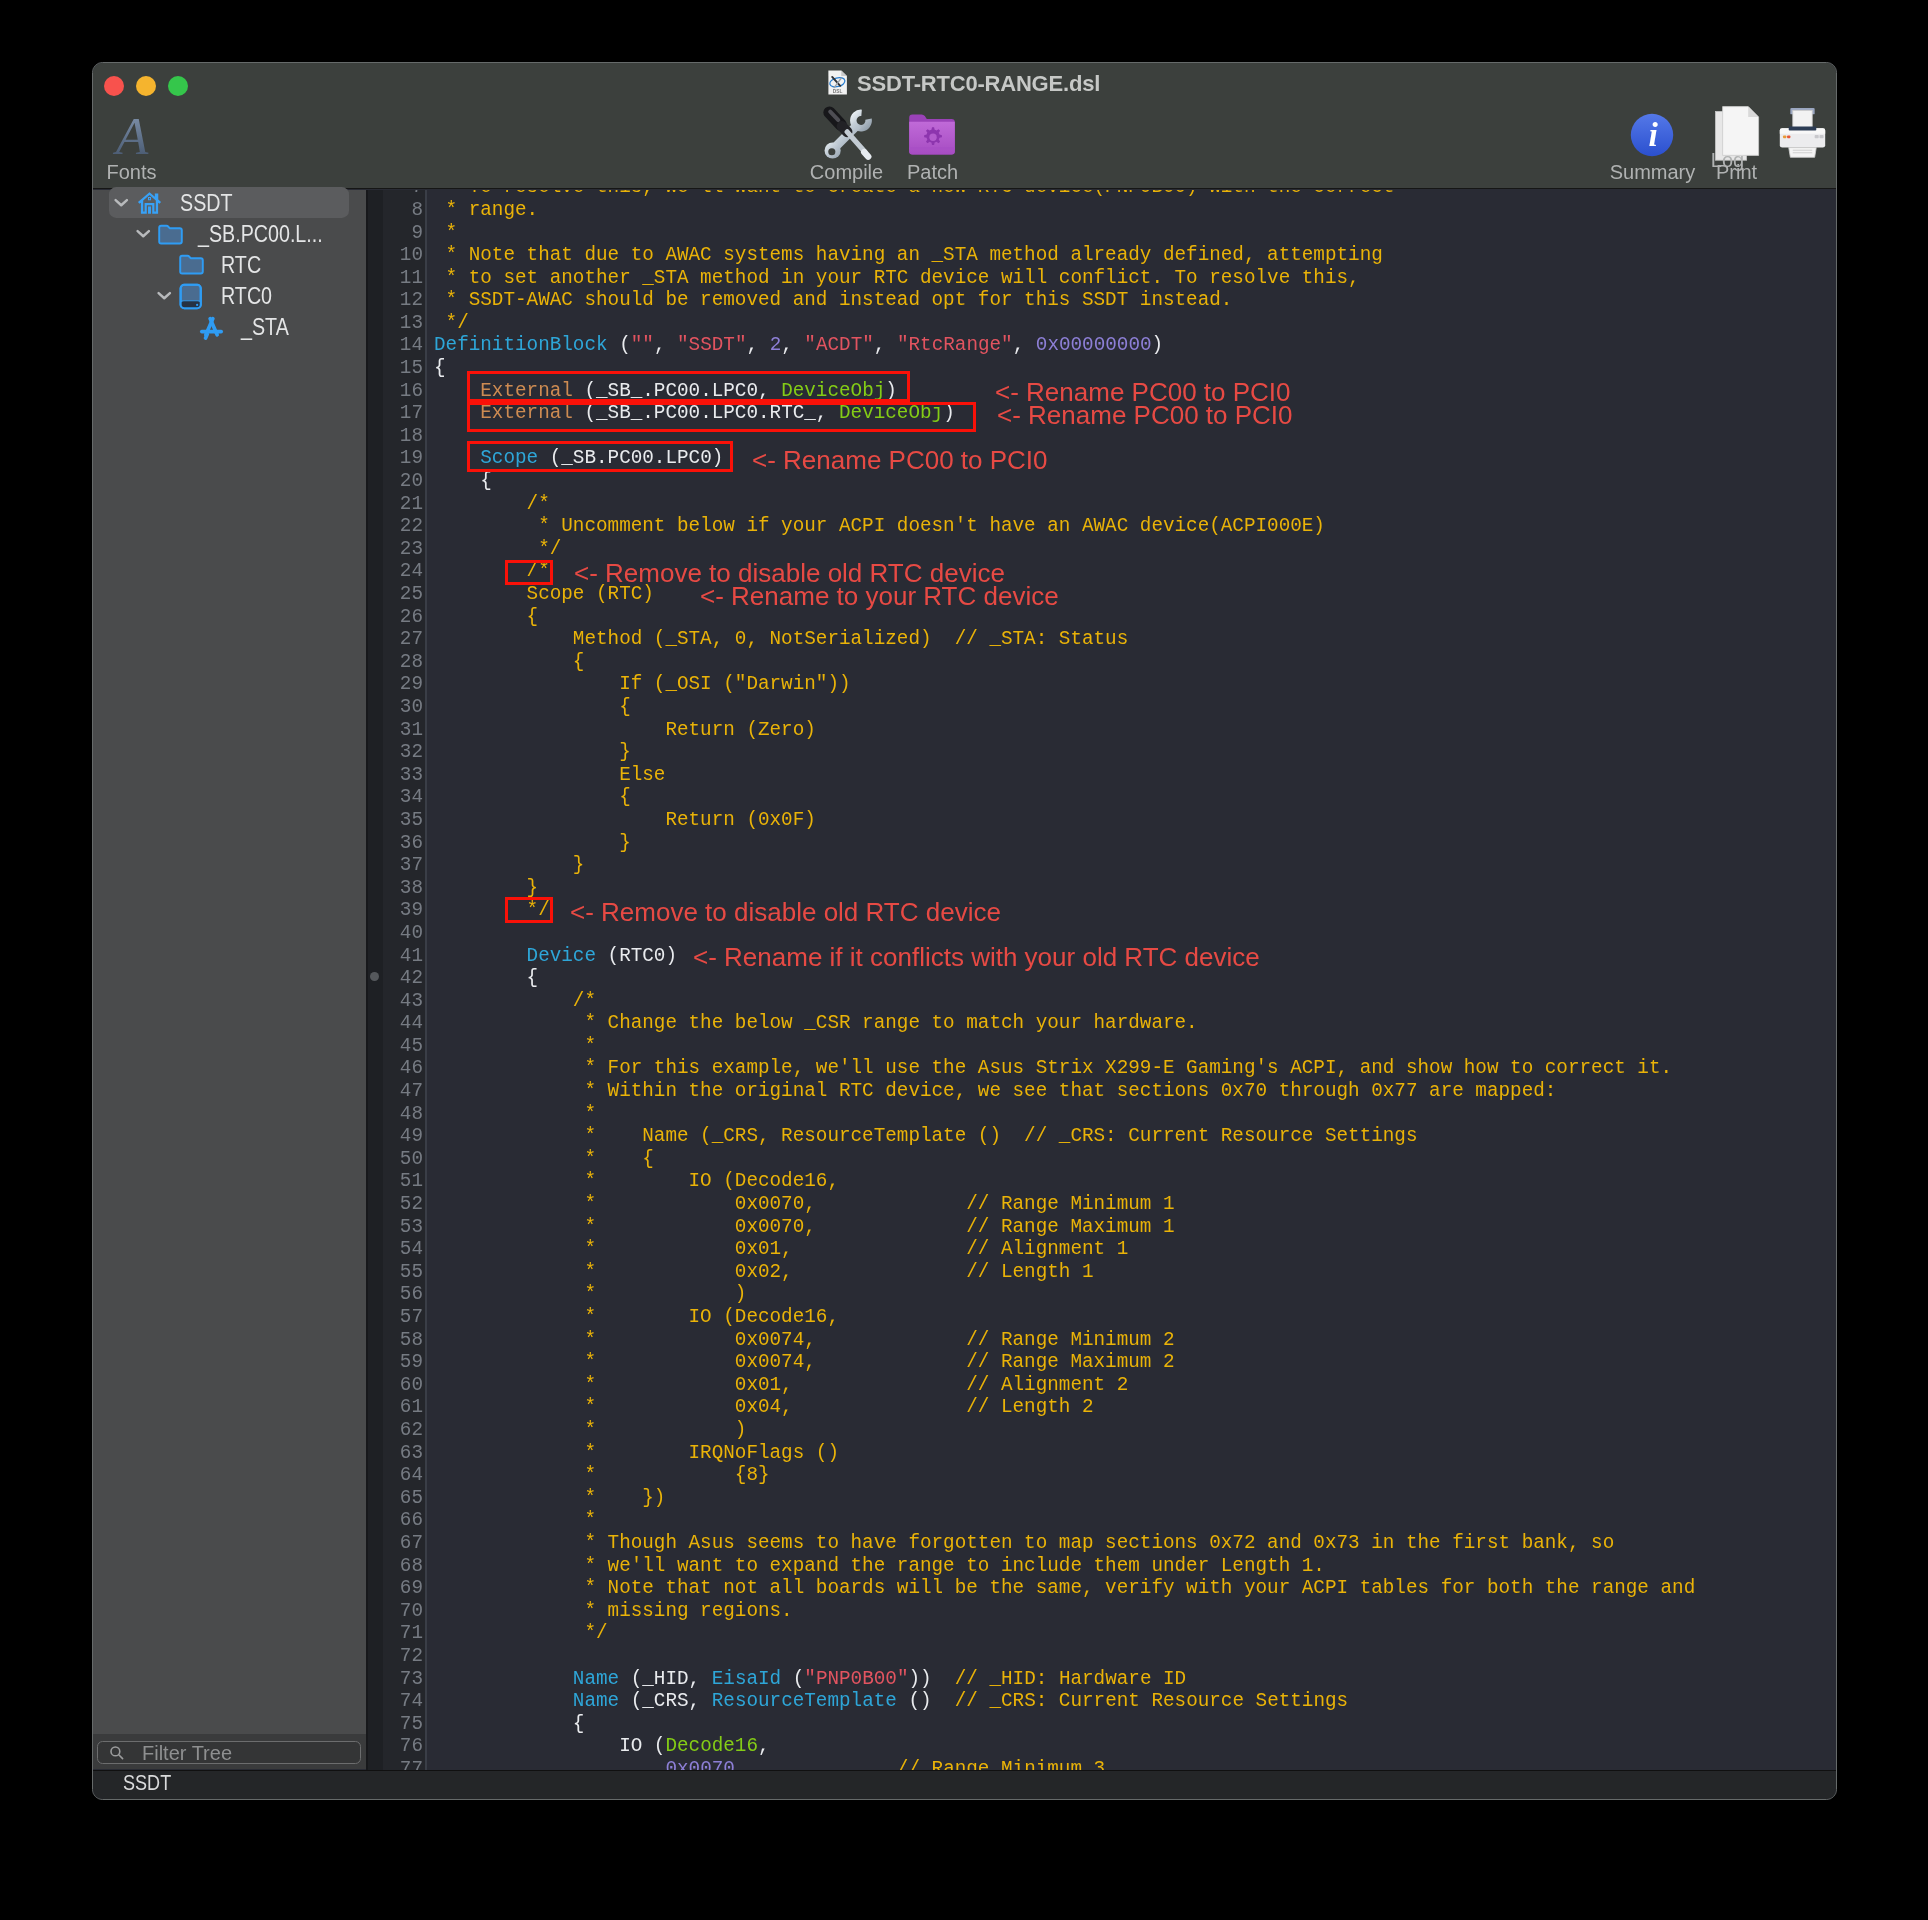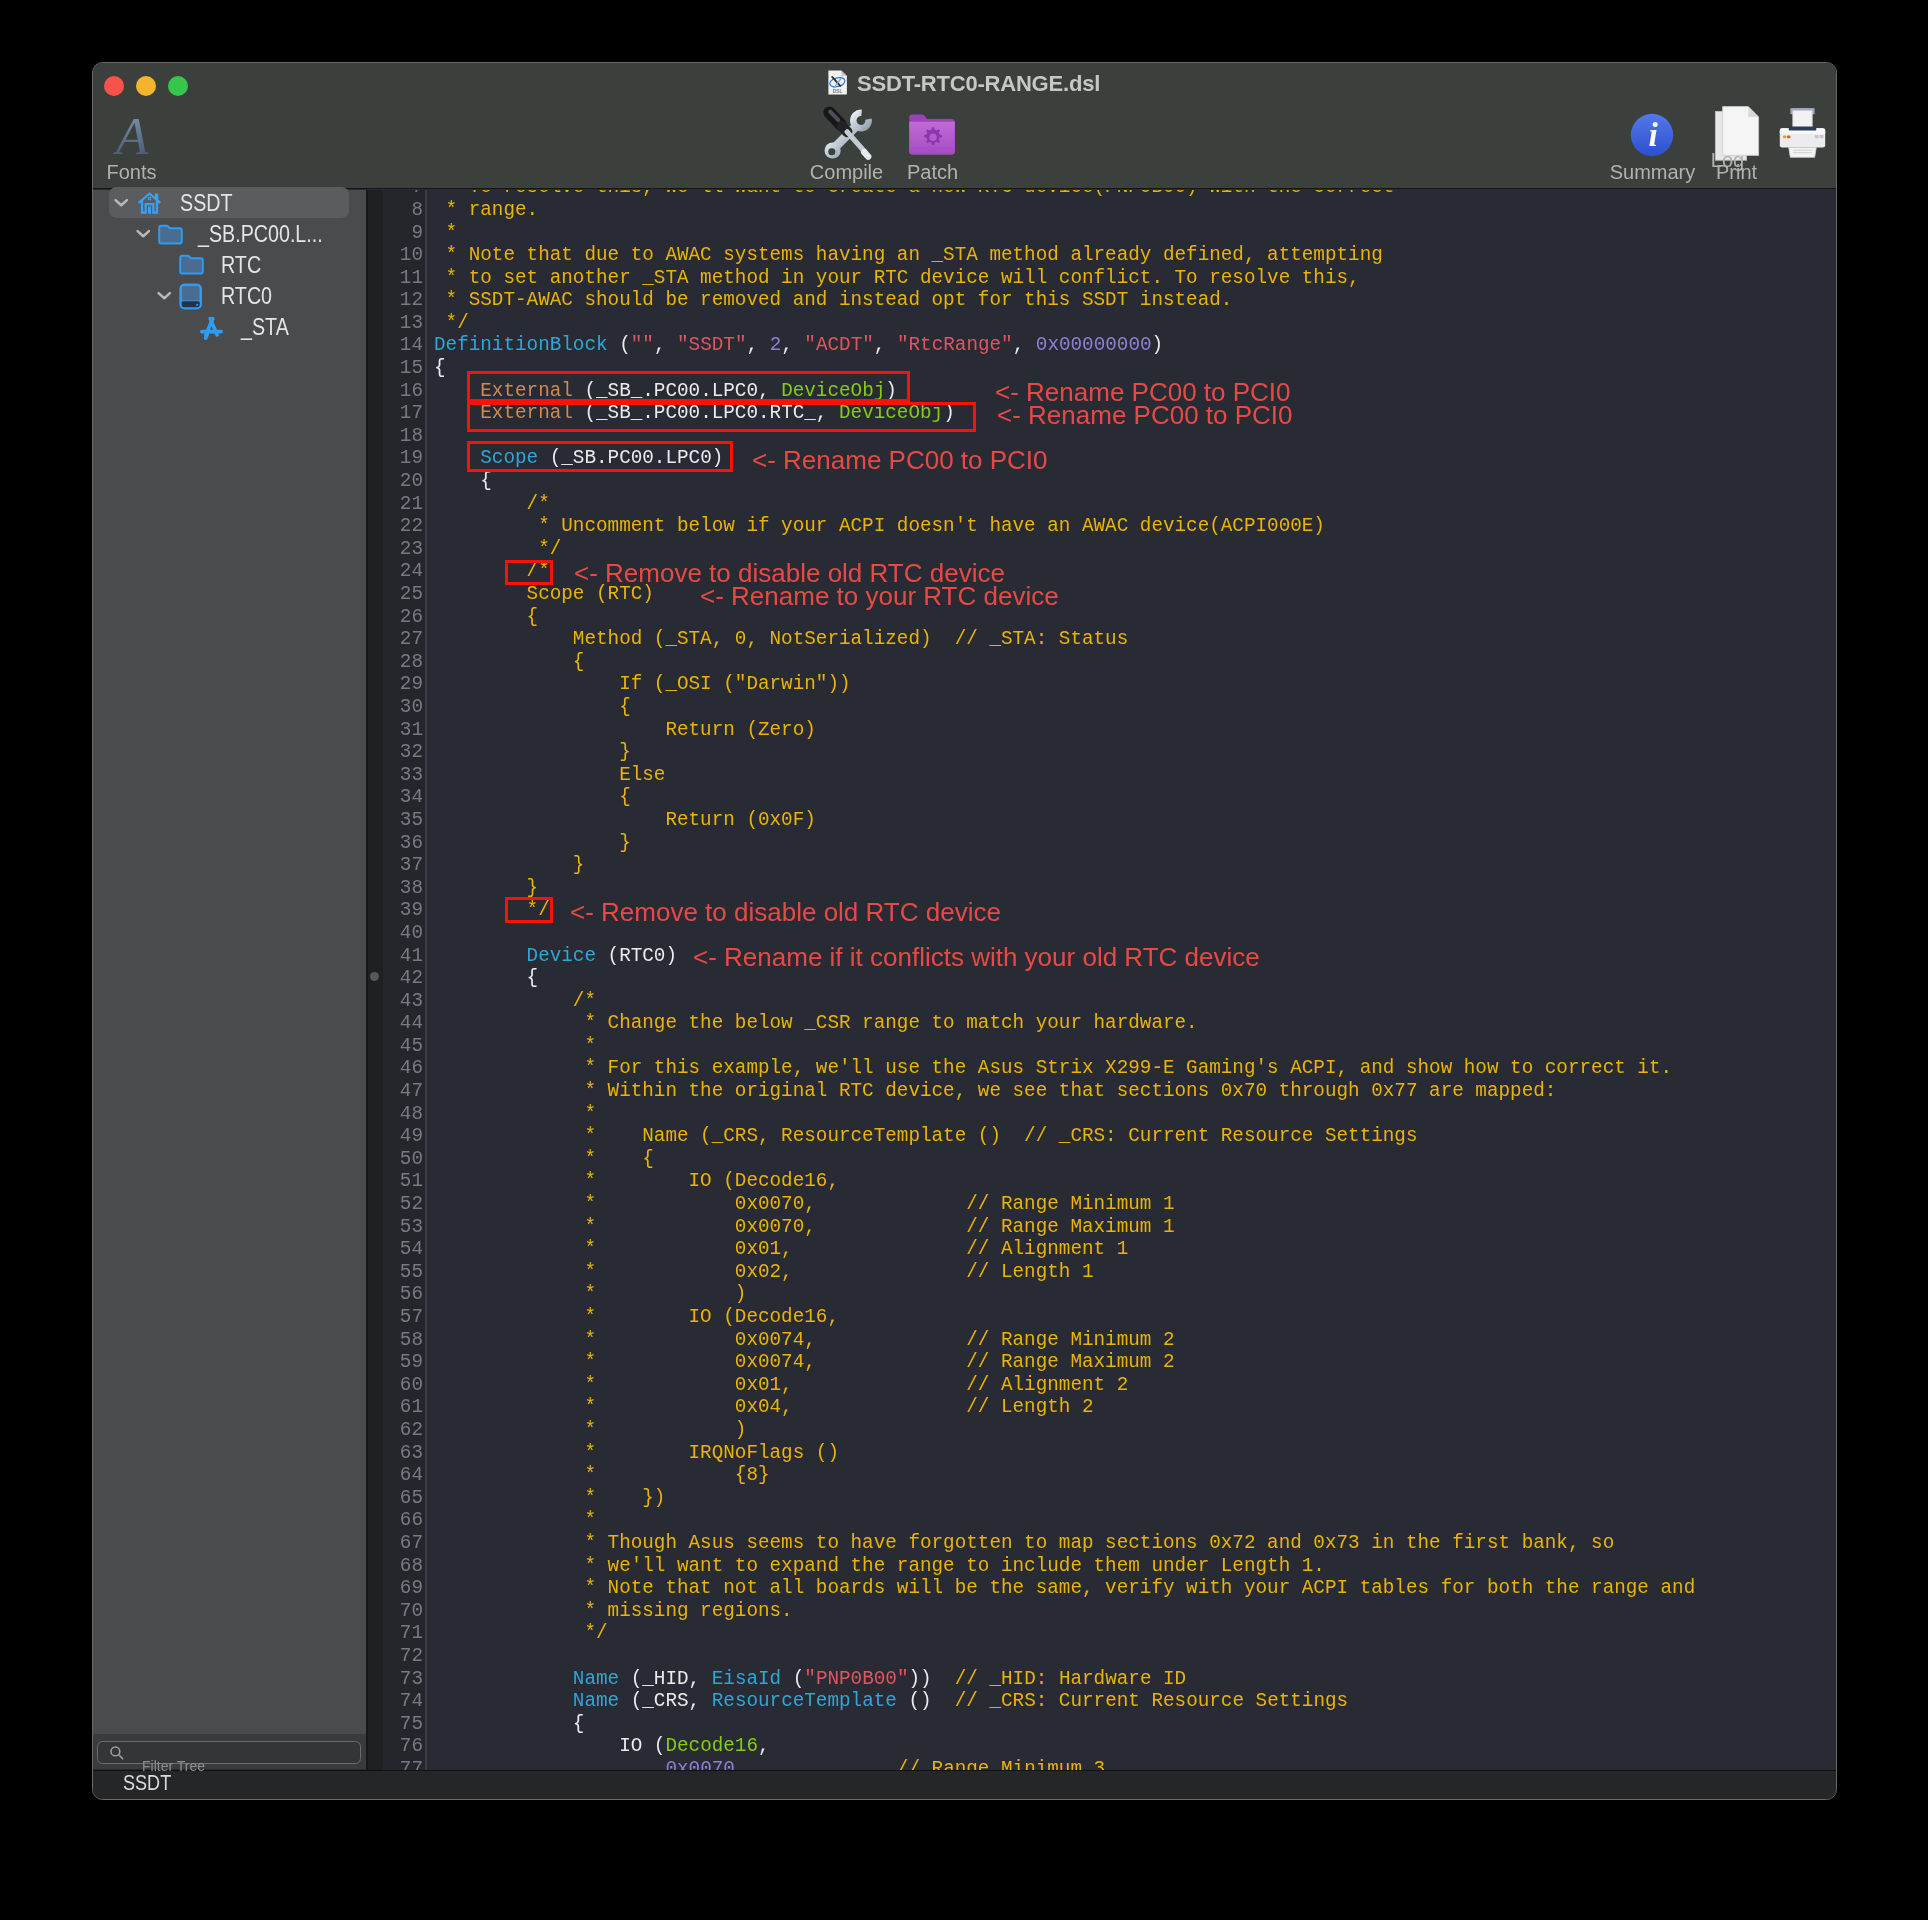--- a/index.html
+++ b/index.html
@@ -345,18 +345,18 @@
 <path d="M8.2 28.5 L10.2 24"></path>
 </g>
 </svg></div>
 <div class="tlbl" style="left:148px;top:250px;font-size:24px">_STA</div>
 
   <div class="abs" style="left:4px;top:1678px;width:264px;height:23.4px;border:1.2px solid #6c6d6e;border-radius:5.6px;background:#343536">
     <svg width="16" height="16" viewBox="0 0 20 20" style="position:absolute;left:11.3px;top:3.2px">
       <circle cx="8" cy="8" r="5.5" fill="none" stroke="#9b9c9d" stroke-width="2"></circle>
       <path d="M12.2 12.2 L17 17" stroke="#9b9c9d" stroke-width="2" stroke-linecap="round"></path>
     </svg>
-    <div style="position:absolute;left:44px;top:16px;font-size:14px;color:#8e8f90">Filter Tree</div>
+    <div style="position:absolute;left:44px;top:0;font-size:20px;color:#8e8f90">Filter Tree</div>
   </div>
 
   <div class="abs" style="left:30px;top:1707px;font-size:22.6px;line-height:26px;color:#dadbdc;transform:scaleX(0.8);transform-origin:0 50%">SSDT</div>
 </div>
 
 
 </body></html>

